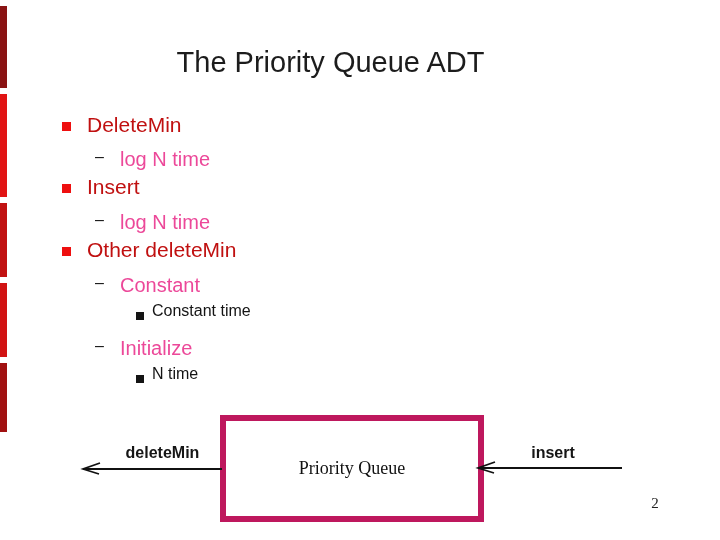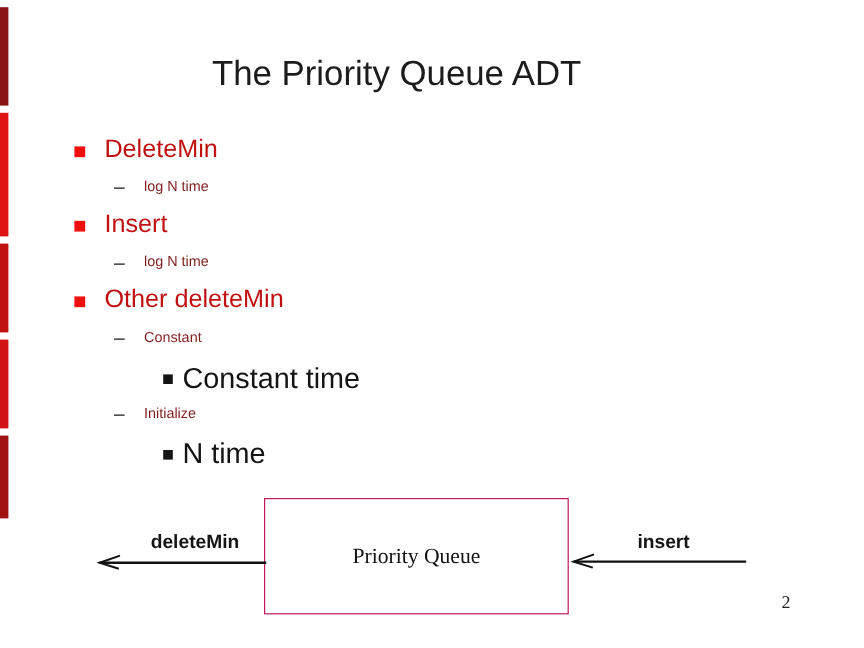--- a/index.html
+++ b/index.html
@@ -22,28 +22,28 @@
     font-size:29px;color:#1c1c1c;white-space:nowrap;
   }
 
   .row{position:absolute;left:0;width:720px;height:0;}
   .r1{top:113px;} .r2{top:148px;} .r3{top:175px;} .r4{top:211px;}
   .r5{top:238px;} .r6{top:274px;} .r7{top:302px;} .r8{top:337px;} .r9{top:365px;}
 
   .sq-red{position:absolute;left:62px;top:9px;width:9px;height:9px;background:#ee0f0f;}
   .l1-text{position:absolute;left:87px;top:0;font-size:21px;color:#c01010;white-space:nowrap;}
   .l2-dash{position:absolute;left:95px;top:0;font-size:16px;color:#141414;}
-  .l2-text{position:absolute;left:120px;top:0;font-size:12px;color:#7f1d1d;white-space:nowrap;}
+  .l2-text{position:absolute;left:120px;top:0;font-size:20px;color:#ec4899;white-space:nowrap;}
   .sq-black{position:absolute;left:136px;top:10px;width:8px;height:8px;background:#141414;}
-  .l3-text{position:absolute;left:152px;top:0;font-size:24px;color:#141414;white-space:nowrap;}
+  .l3-text{position:absolute;left:152px;top:0;font-size:16px;color:#141414;white-space:nowrap;}
 
   
   .pq-box{
     position:absolute;left:220px;top:415px;width:252px;height:95px;
-    background:#ffffff;border:1px solid #be185d;
+    background:#ffffff;border:6px solid #be185d;
     display:flex;align-items:center;justify-content:center;
   }
   .pq-box-label{
     font-family:"Liberation Serif", serif;font-size:18px;color:#111111;white-space:nowrap;
   }
   .arrow-svg{position:absolute;}
   .arrow-label{
     position:absolute;font-size:16px;font-weight:700;color:#151515;
     text-align:center;white-space:nowrap;
   }

